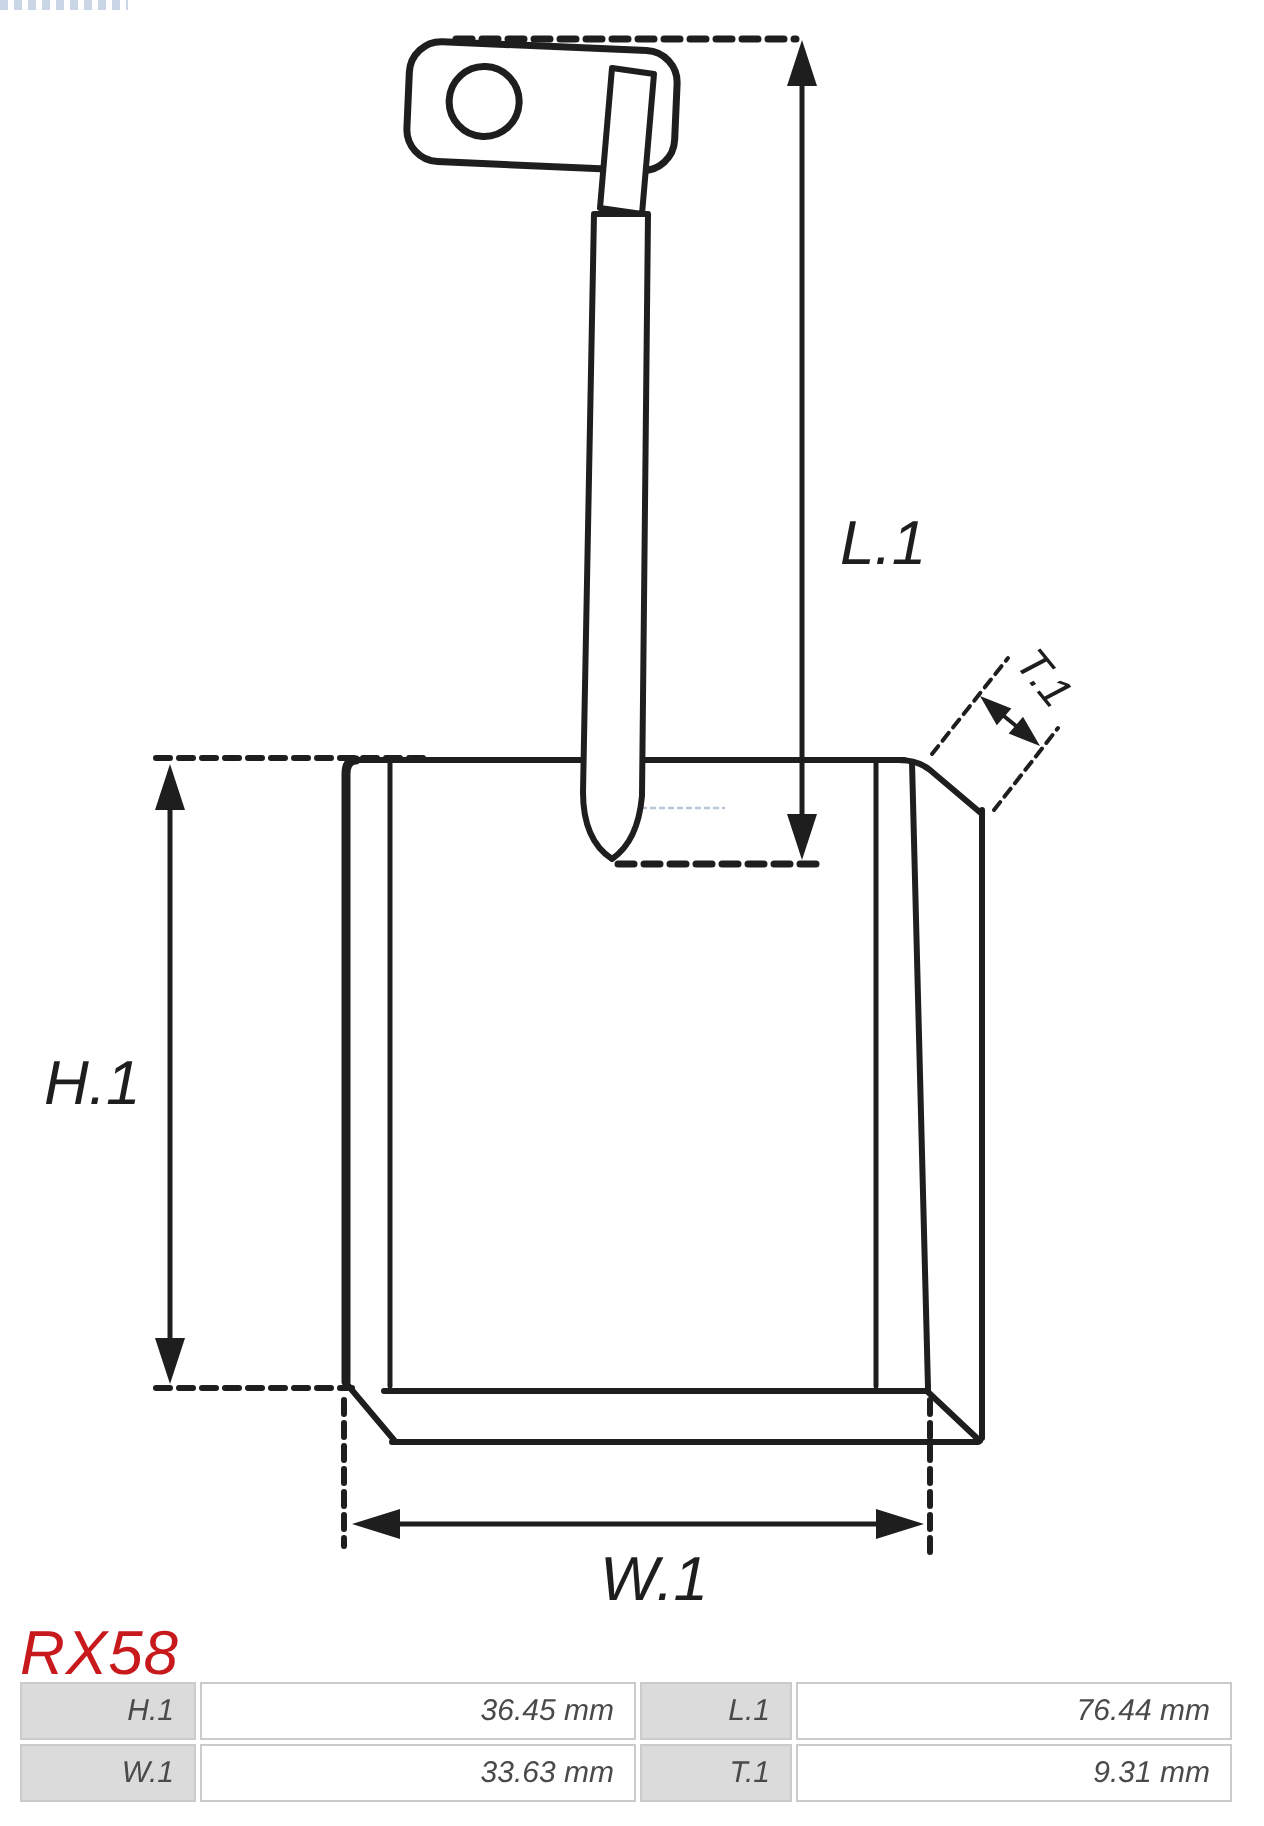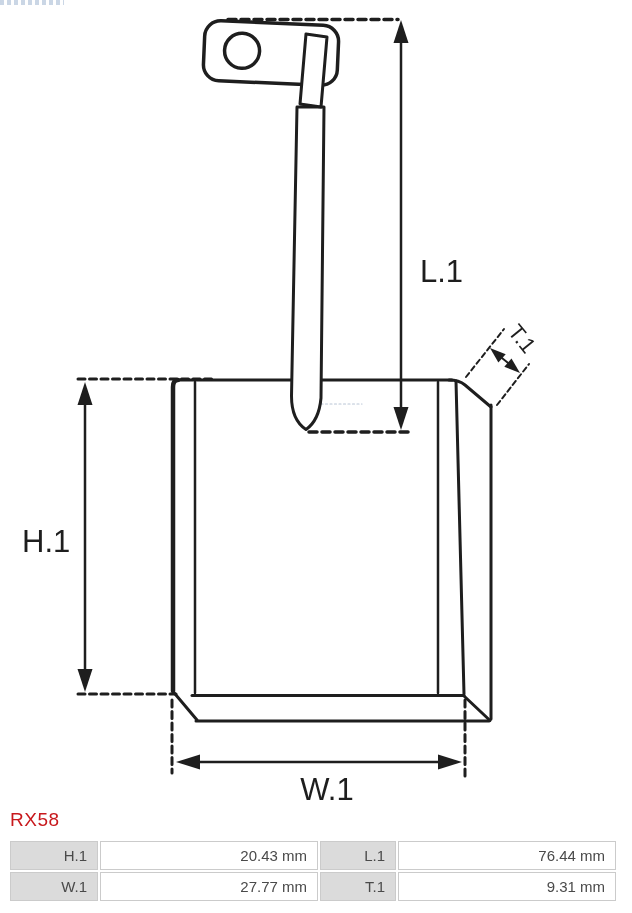--- a/index.html
+++ b/index.html
@@ -1,34 +1,34 @@
 <!DOCTYPE html>
 <html><head>
 <meta charset="utf-8">
 <style>
   html,body{margin:0;padding:0;background:#fff;}
   .page{
     position:relative;width:632px;height:913px;background:#ffffff;
-    font-family:"Liberation Sans",sans-serif;overflow:hidden;
+    font-family:"Liberation Sans",sans-serif;overflow:hidden;font-style:italic;
   }
   .logo-remnant{
     position:absolute;left:0;top:0;width:64px;height:5px;
     background:repeating-linear-gradient(90deg,rgba(135,162,196,.55) 0 4px,rgba(255,255,255,0) 4px 7px);
     opacity:.8;
   }
   svg.drawing{position:absolute;left:0;top:0;}
   svg.drawing text{
     font-family:"Liberation Sans",sans-serif;
     fill:#1e1e1e;font-weight:400;
   }
   .dim-label{font-size:31px;}
   .dim-label-small{font-size:22px;}
   .part-number{
     position:absolute;left:10px;top:809px;
-    font-size:19px;color:#c8191d;letter-spacing:.5px;
+    font-size:31px;color:#c8191d;letter-spacing:.5px;
   }
   table.spec-table{
     position:absolute;left:8px;top:839px;width:610px;
     border-collapse:separate;border-spacing:2px;
     font-size:15px;color:#4a4a4a;table-layout:fixed;
   }
   table.spec-table td{
     border:1px solid #cbcbcb;height:27px;padding:0 10px 0 4px;
     text-align:right;background:#ffffff;white-space:nowrap;overflow:hidden;
   }
@@ -124,26 +124,26 @@
   <table class="spec-table">
     <colgroup>
       <col style="width:88px">
         <col>
         <col style="width:76px">
         <col>
     </colgroup>
     <tbody>
       <tr>
         <td class="key">H.1</td>
-        <td class="val">20.43 mm</td>
+        <td class="val">36.45 mm</td>
         <td class="key">L.1</td>
         <td class="val">76.44 mm</td>
       </tr>
       <tr>
         <td class="key">W.1</td>
-        <td class="val">27.77 mm</td>
+        <td class="val">33.63 mm</td>
         <td class="key">T.1</td>
         <td class="val">9.31 mm</td>
       </tr>
     </tbody>
   </table>
 
 </div>
 
 </body></html>

